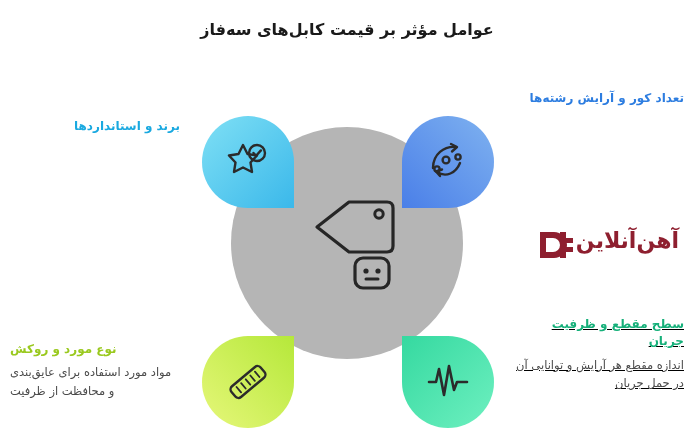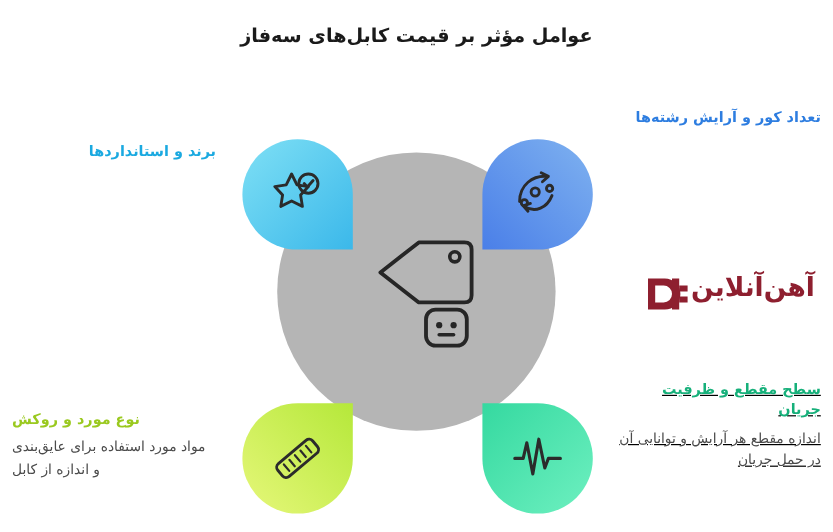--- a/index.html
+++ b/index.html
@@ -179,21 +179,21 @@
   <div class="b-title" style="color:#16b07a;">سطح مقطع و ظرفیت جریان</div>
   <div class="b-desc">اندازه مقطع هر آرایش و توانایی آن در حمل جریان</div>
 </div>
 
 <div class="block block-left-top">
   <div class="b-title" style="color:#1aa9e0;text-align:right;">برند و استانداردها</div>
 </div>
 
 <div class="block block-left-bot">
   <div class="b-title" style="color:#9ac91f;">نوع مورد و روکش</div>
-  <div class="b-desc">مواد مورد استفاده برای عایق‌بندی و اندازه از کابل</div>
+  <div class="b-desc">مواد مورد استفاده برای عایق‌بندی و محافظت از ظرفیت</div>
 </div>
 
 <div class="logo">
   <span class="logo-text">آهن‌آنلاین</span>
   <span class="logo-mark">
     <svg width="40" height="34" viewBox="0 0 40 34" xmlns="http://www.w3.org/2000/svg">
       <path d="M4 4 h14 a13 13 0 0 1 0 26 h-14 z" fill="#8e1f2f"></path>
       <path d="M10 10 h7 a7 7 0 0 1 0 14 h-7 z" fill="#ffffff"></path>
       <path d="M24 4 h6 v26 h-6 z" fill="#8e1f2f"></path>
       <path d="M30 10 h7 v5 h-7 z M30 19 h7 v5 h-7 z" fill="#8e1f2f"></path>

